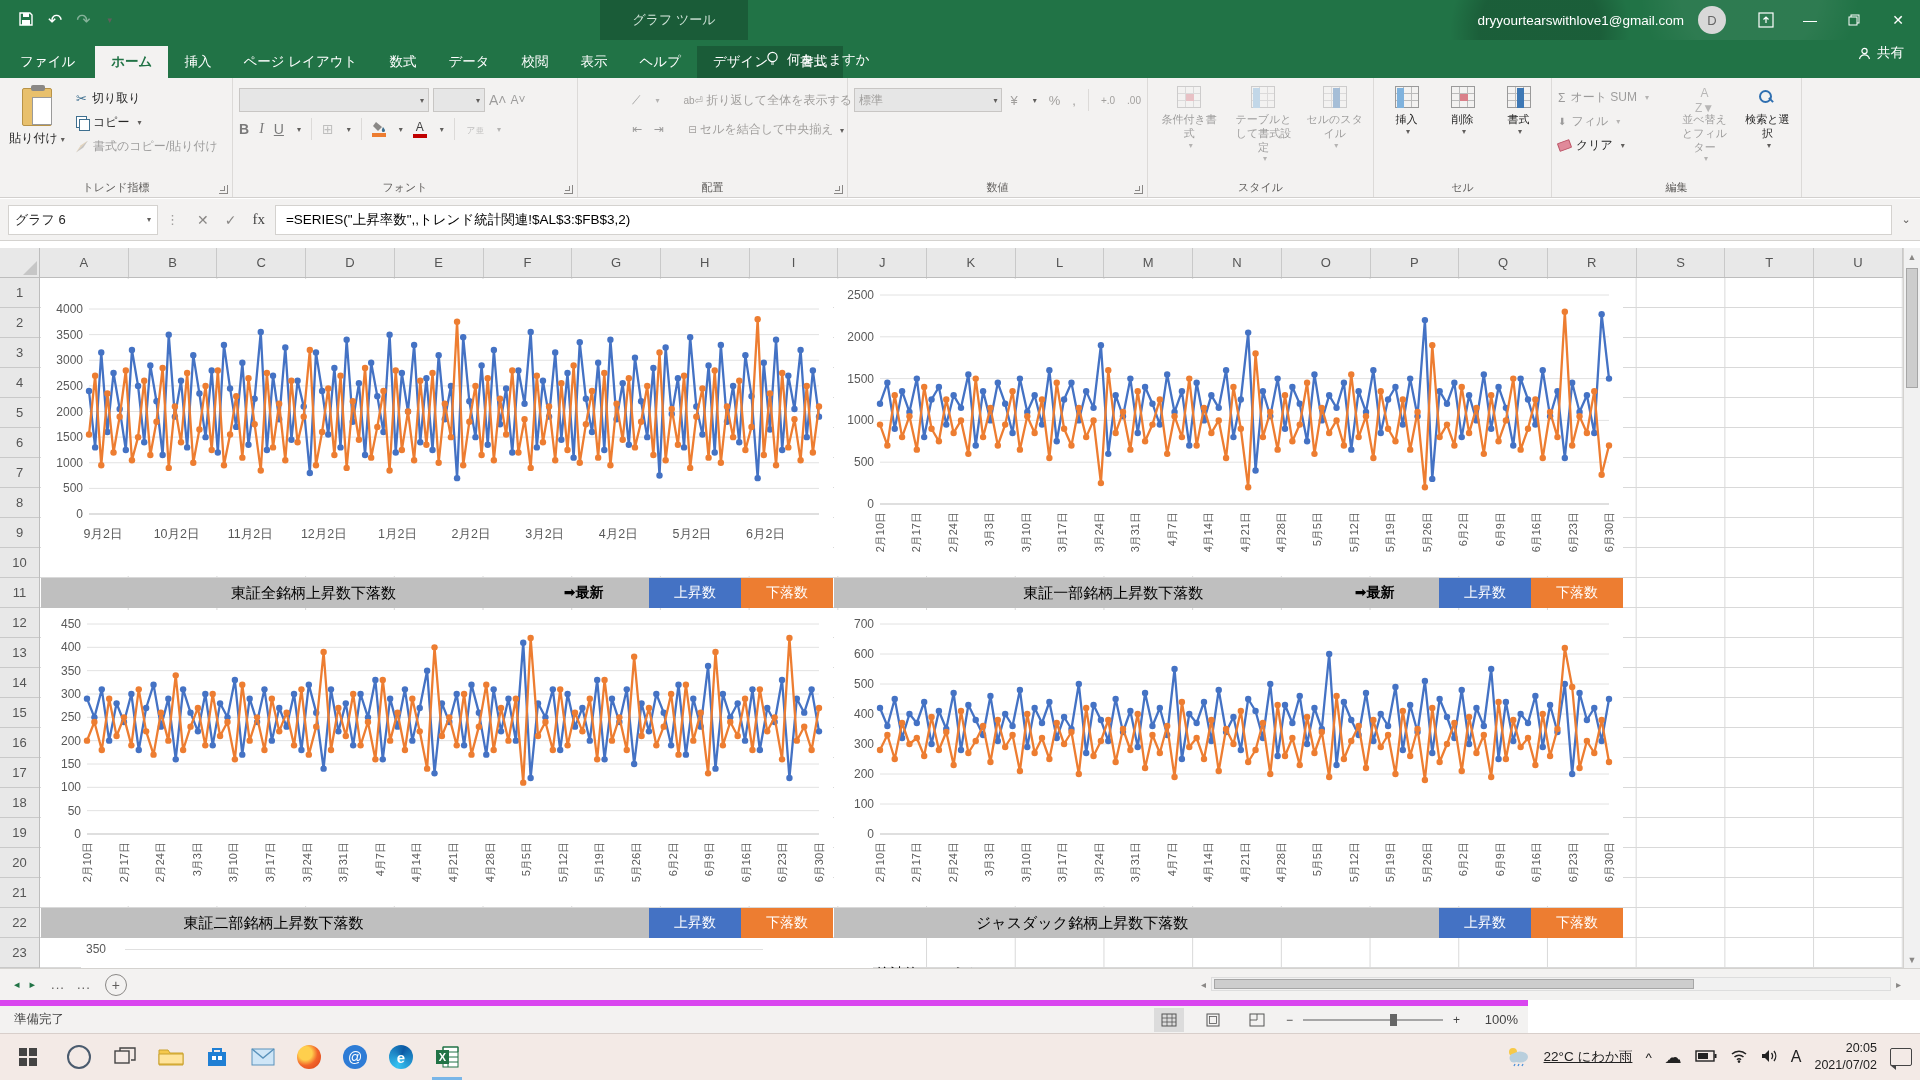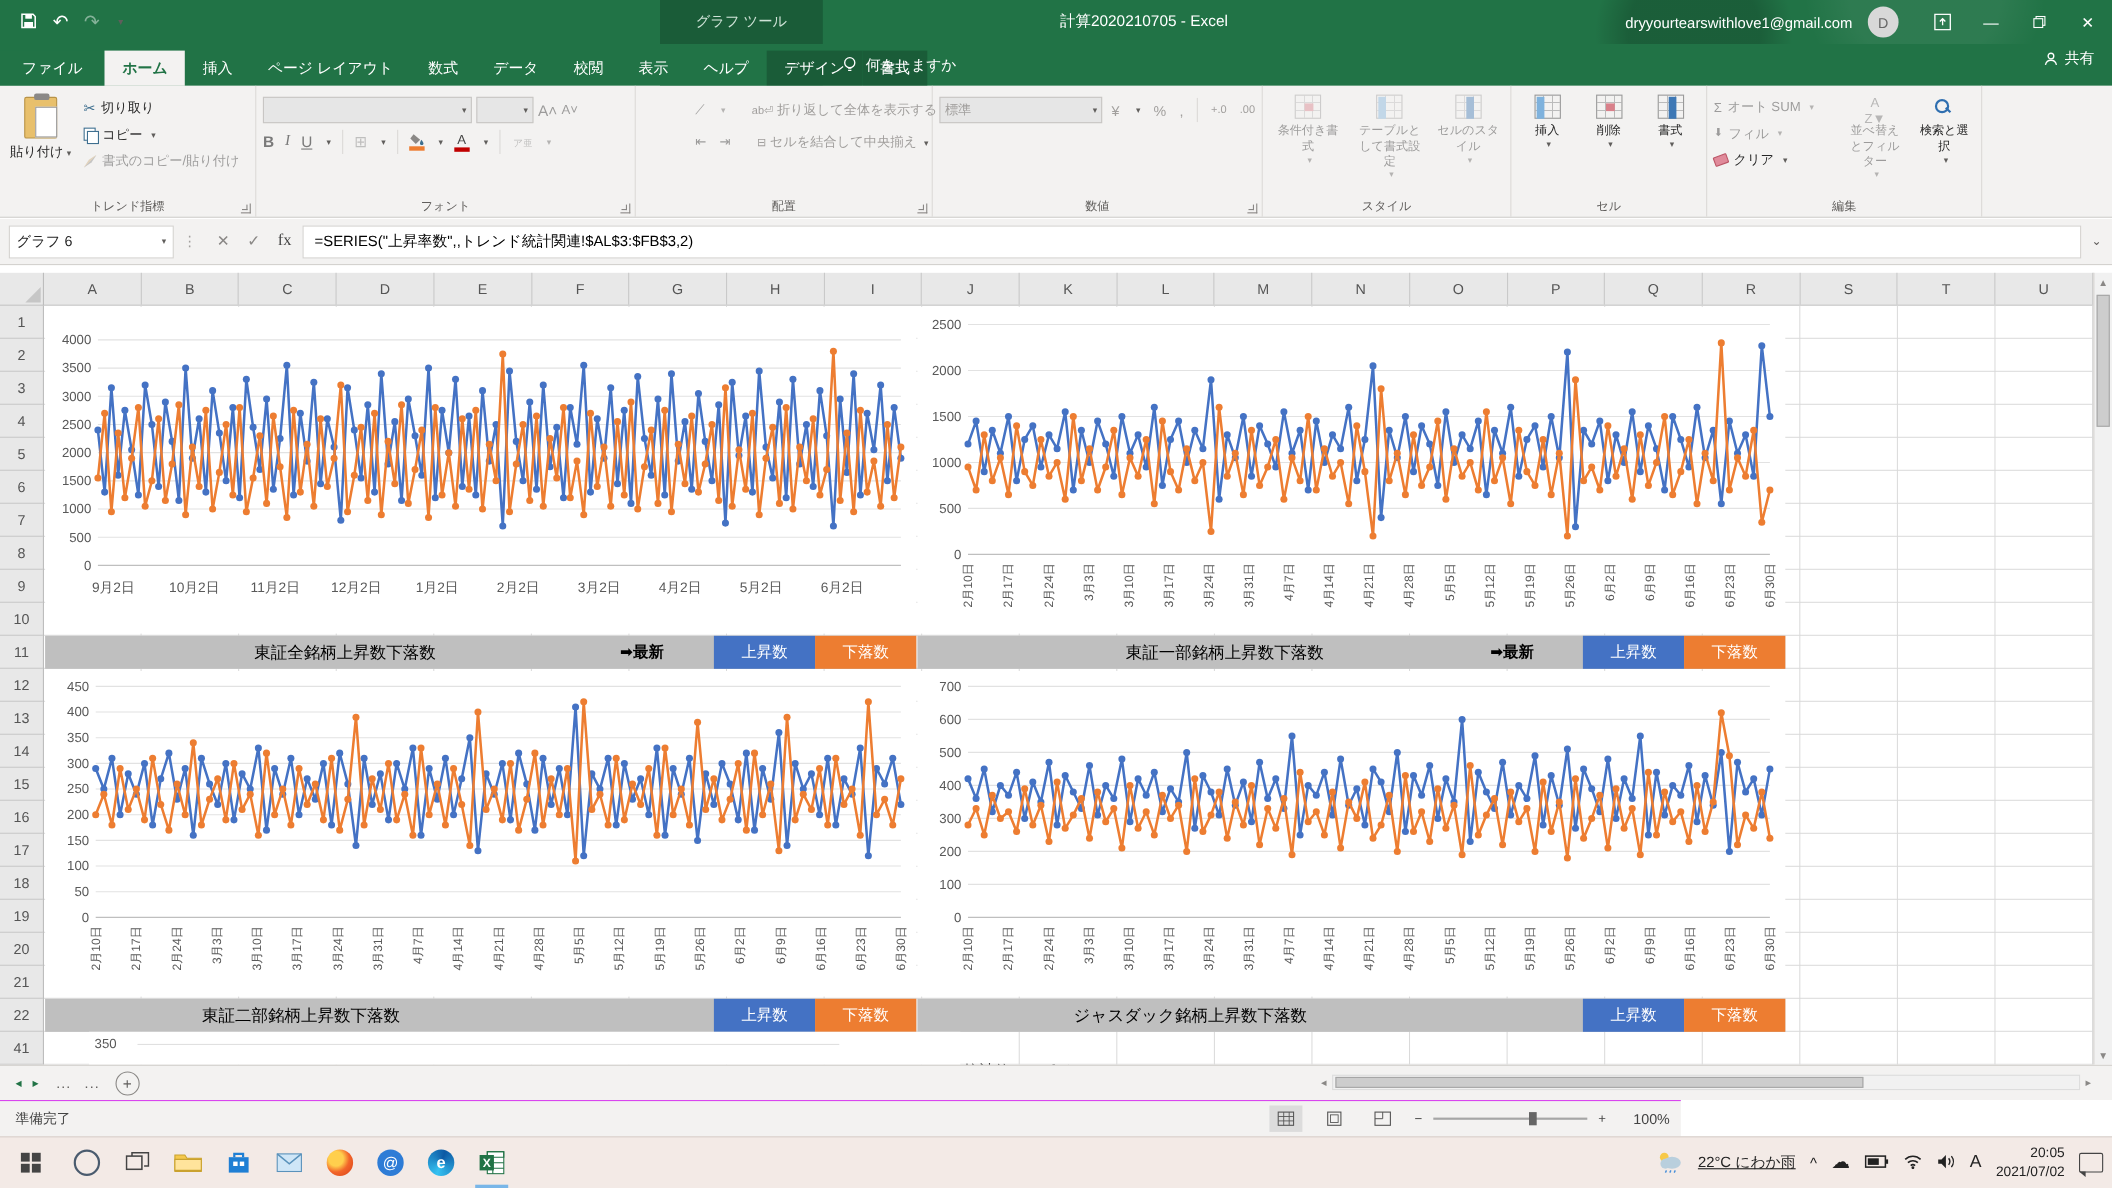--- a/index.html
+++ b/index.html
@@ -139,21 +139,21 @@
   .stab.blue { background:#4472c4; color:#fff; }
   .stab.yellow { background:#ffff00; color:#000; }
   .stab.active { background:#fff; color:#217346; font-weight:bold; border-bottom:2px solid #217346; border-right:1px solid #d4d2cf; }
   .addsheet { width:22px; height:22px; border-radius:50%; border:1px solid #8a8886; color:#605e5c; display:flex; align-items:center; justify-content:center; margin:0 8px; font-size:14px; }
   .hscroll { position:absolute; right:14px; top:973px; width:710px; height:22px; display:flex; align-items:center; }
   .hscroll .harr { color:#8a8886; font-size:10px; padding:0 5px; }
   .hscroll .track { flex:1; height:14px; background:#f1f1f1; border:1px solid #ddd; position:relative; }
   .hscroll .hthumb { position:absolute; left:2px; top:1px; height:10px; width:480px; background:#cdcdcd; border:1px solid #a6a6a6; }
 
   
-  .statusbar { position:absolute; left:0; top:1000px; width:1528px; height:33px; background:#f3f2f1; border-top:1px solid #d946ef; display:flex; align-items:center; }
+  .statusbar { position:absolute; left:0; top:1000px; width:1528px; height:33px; background:#f3f2f1; border-top:6px solid #d946ef; display:flex; align-items:center; }
   .ready { padding-left:14px; color:#444; font-size:12.5px; }
   .sb-right { position:absolute; right:10px; display:flex; align-items:center; gap:14px; }
   .viewic { width:30px; height:24px; display:flex; align-items:center; justify-content:center; }
   .viewic.on { background:#dcdcdc; }
   .viewic svg { display:block; }
   .zslider { display:flex; align-items:center; gap:10px; color:#444; }
   .ztrack { width:140px; height:2px; background:#a6a6a6; position:relative; }
   .zthumb { position:absolute; left:62%; top:-5px; width:7px; height:12px; background:#666; }
   .zpct { font-size:13px; color:#444; width:44px; text-align:right; }
 
@@ -188,21 +188,20 @@
             <rect x="4" y="9" width="8" height="5" fill="#fff"></rect>
             <rect x="5" y="2" width="6" height="4" fill="#fff"></rect>
           </svg>
       </span>
       <span class="g">↶</span>
       <span class="g dim">↷</span>
       <span class="dd">▾</span>
     </div>
     <div class="ctx-block"></div>
     <div class="ctx-title">グラフ ツール</div>
-    <div class="doc-title">計算2020210705 - Excel</div>
     <div class="tb-right">
       <span class="account">dryyourtearswithlove1@gmail.com</span>
       <span class="avatar">D</span>
       <span class="ribbon-disp">
         <svg width="16" height="16" viewBox="0 0 16 16">
             <rect x="1" y="1" width="14" height="14" fill="none" stroke="#fff" stroke-width="1.2"></rect>
             <path d="M8 11V5M5.5 7.5 8 5l2.5 2.5" stroke="#fff" stroke-width="1.2" fill="none"></path>
           </svg>
       </span>
       <span class="winbtn">—</span>
@@ -508,21 +507,21 @@
       <div class="rowh">13</div>
       <div class="rowh">14</div>
       <div class="rowh">15</div>
       <div class="rowh">16</div>
       <div class="rowh">17</div>
       <div class="rowh">18</div>
       <div class="rowh">19</div>
       <div class="rowh">20</div>
       <div class="rowh">21</div>
       <div class="rowh">22</div>
-      <div class="rowh">41</div>
+      <div class="rowh">23</div>
     </div>
 
   <div class="gridarea">
     <div class="chartbox" style="left:1px; top:1px; width:792px; height:297px;"><svg viewBox="0 0 792 297" width="100%" height="100%">
           <line x1="48" y1="235" x2="778" y2="235" stroke="#BFBFBF" stroke-width="1"></line>
           <text x="42" y="239" text-anchor="end" font-size="12" fill="#595959">0</text>
           <line x1="48" y1="209.375" x2="778" y2="209.375" stroke="#E2E2E2" stroke-width="1"></line>
           <text x="42" y="213.375" text-anchor="end" font-size="12" fill="#595959">500</text>
           <line x1="48" y1="183.75" x2="778" y2="183.75" stroke="#E2E2E2" stroke-width="1"></line>
           <text x="42" y="187.75" text-anchor="end" font-size="12" fill="#595959">1000</text>

